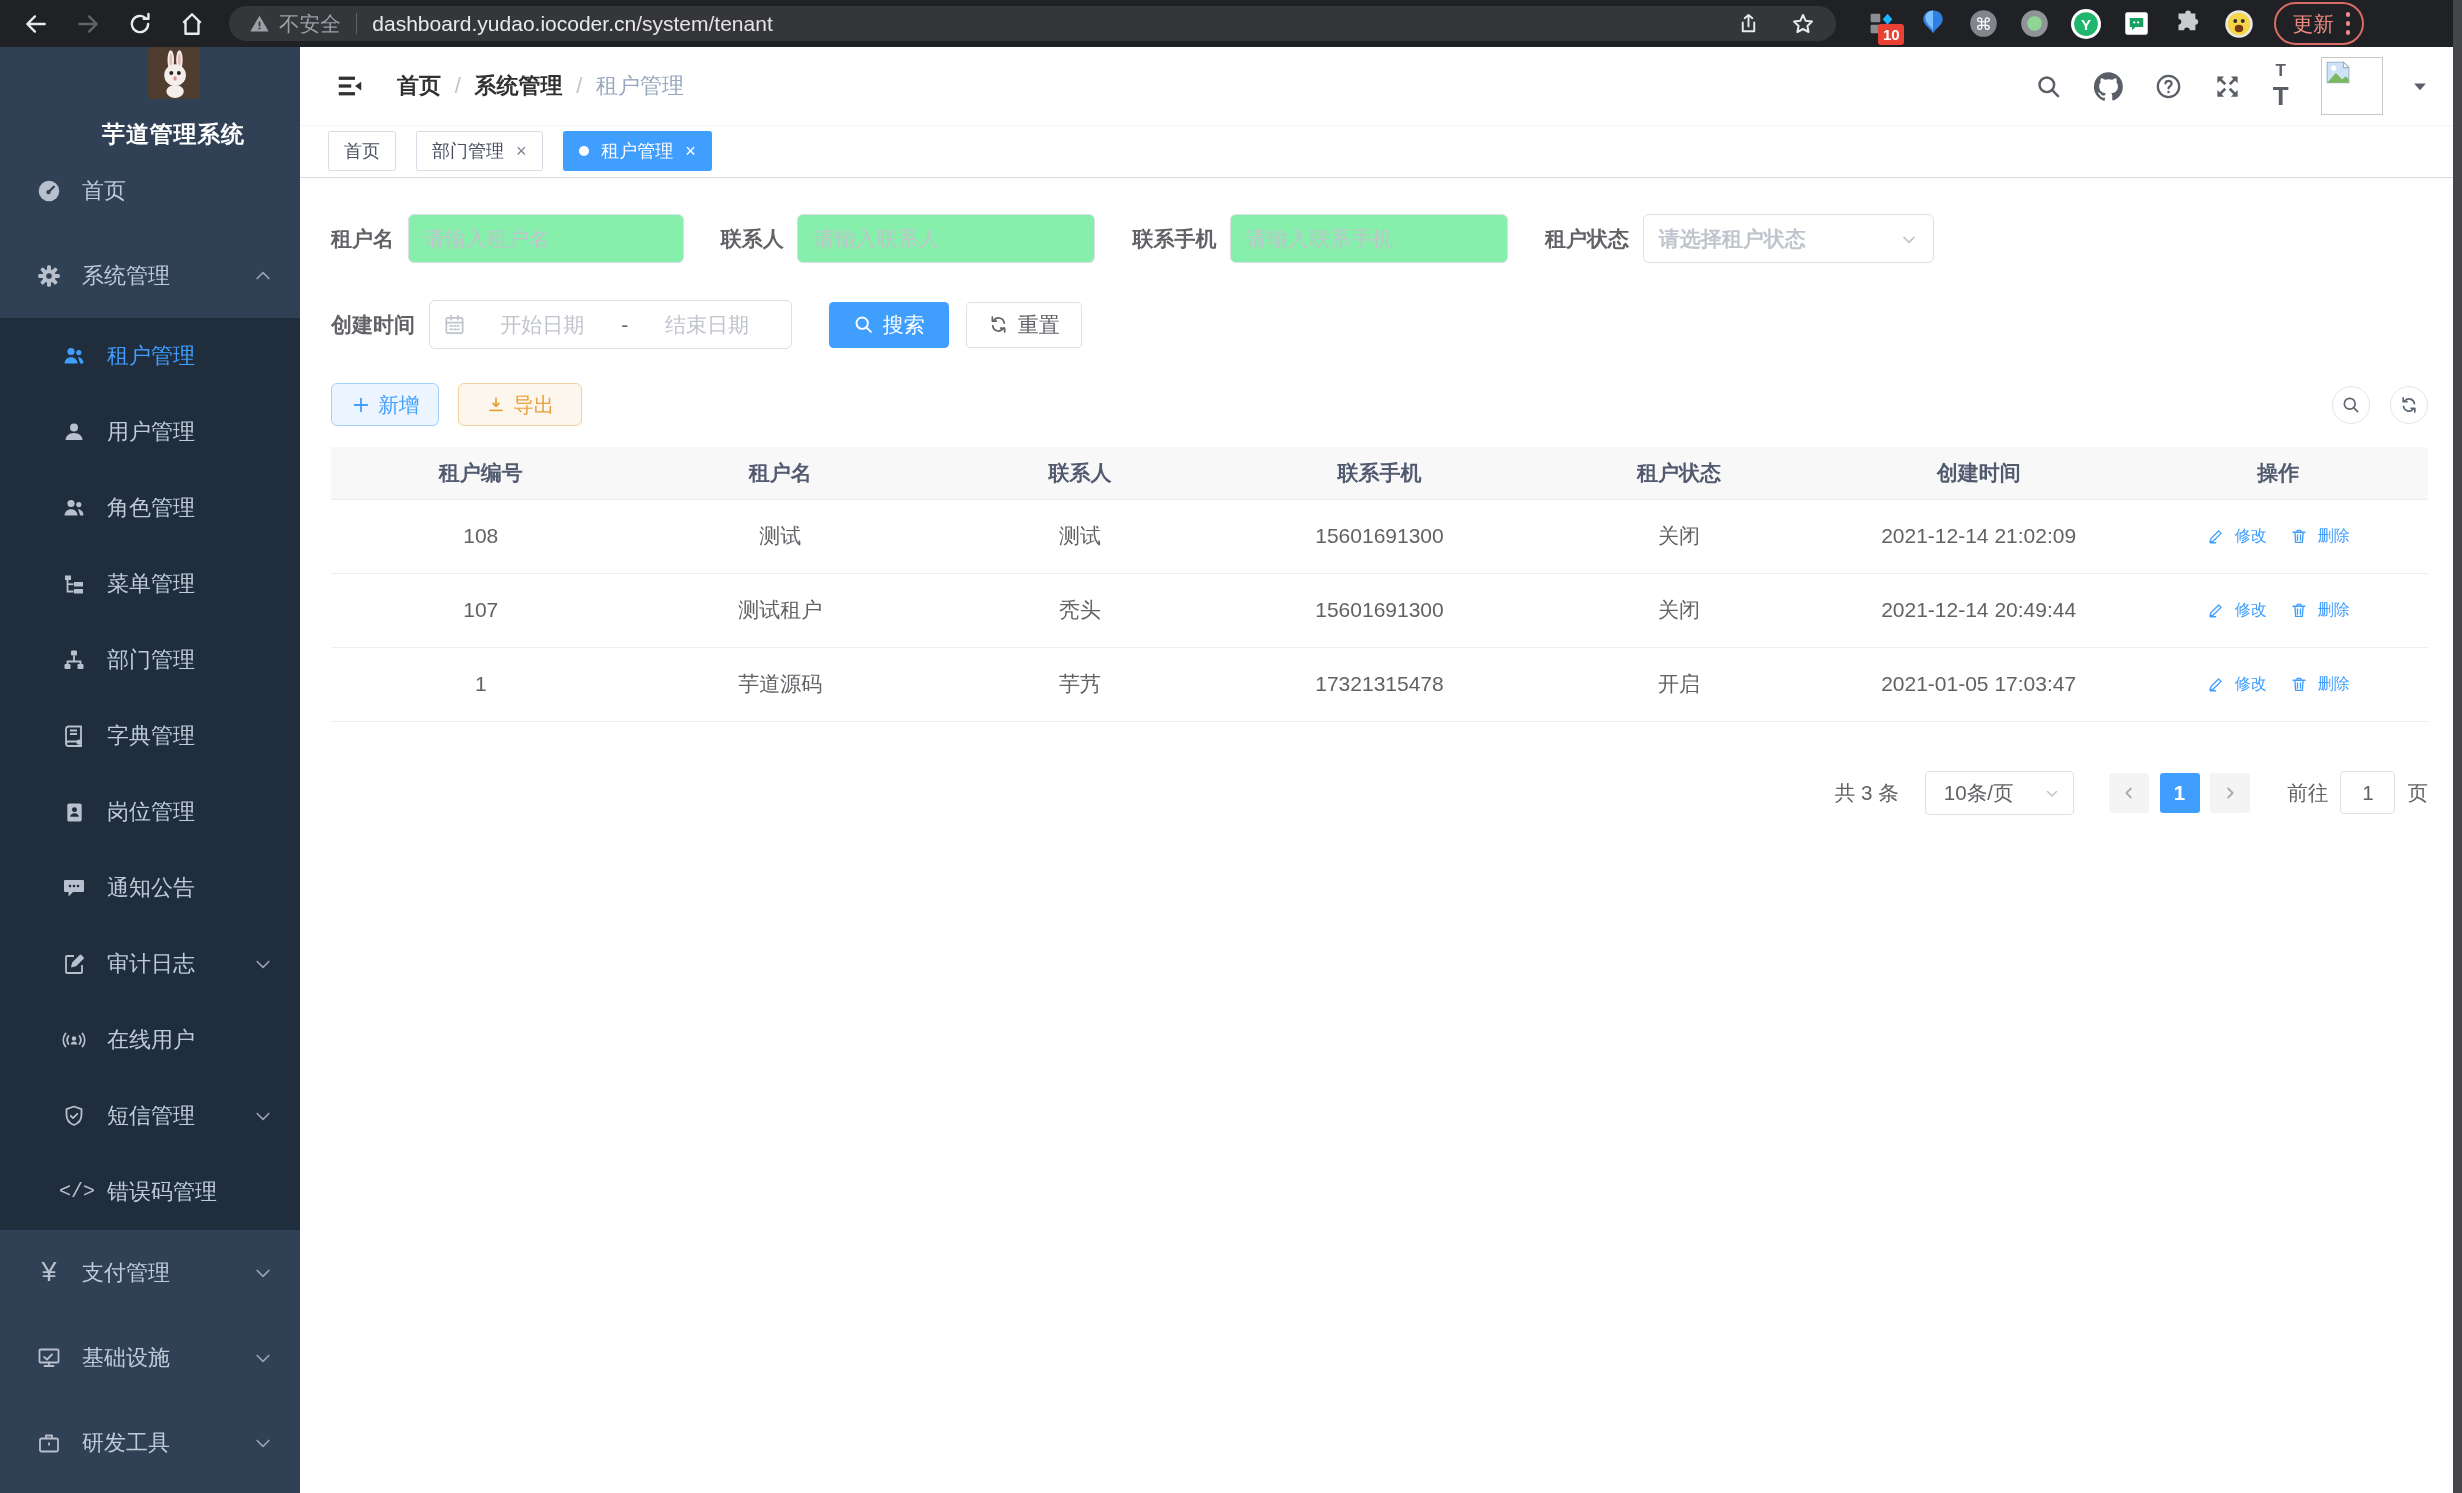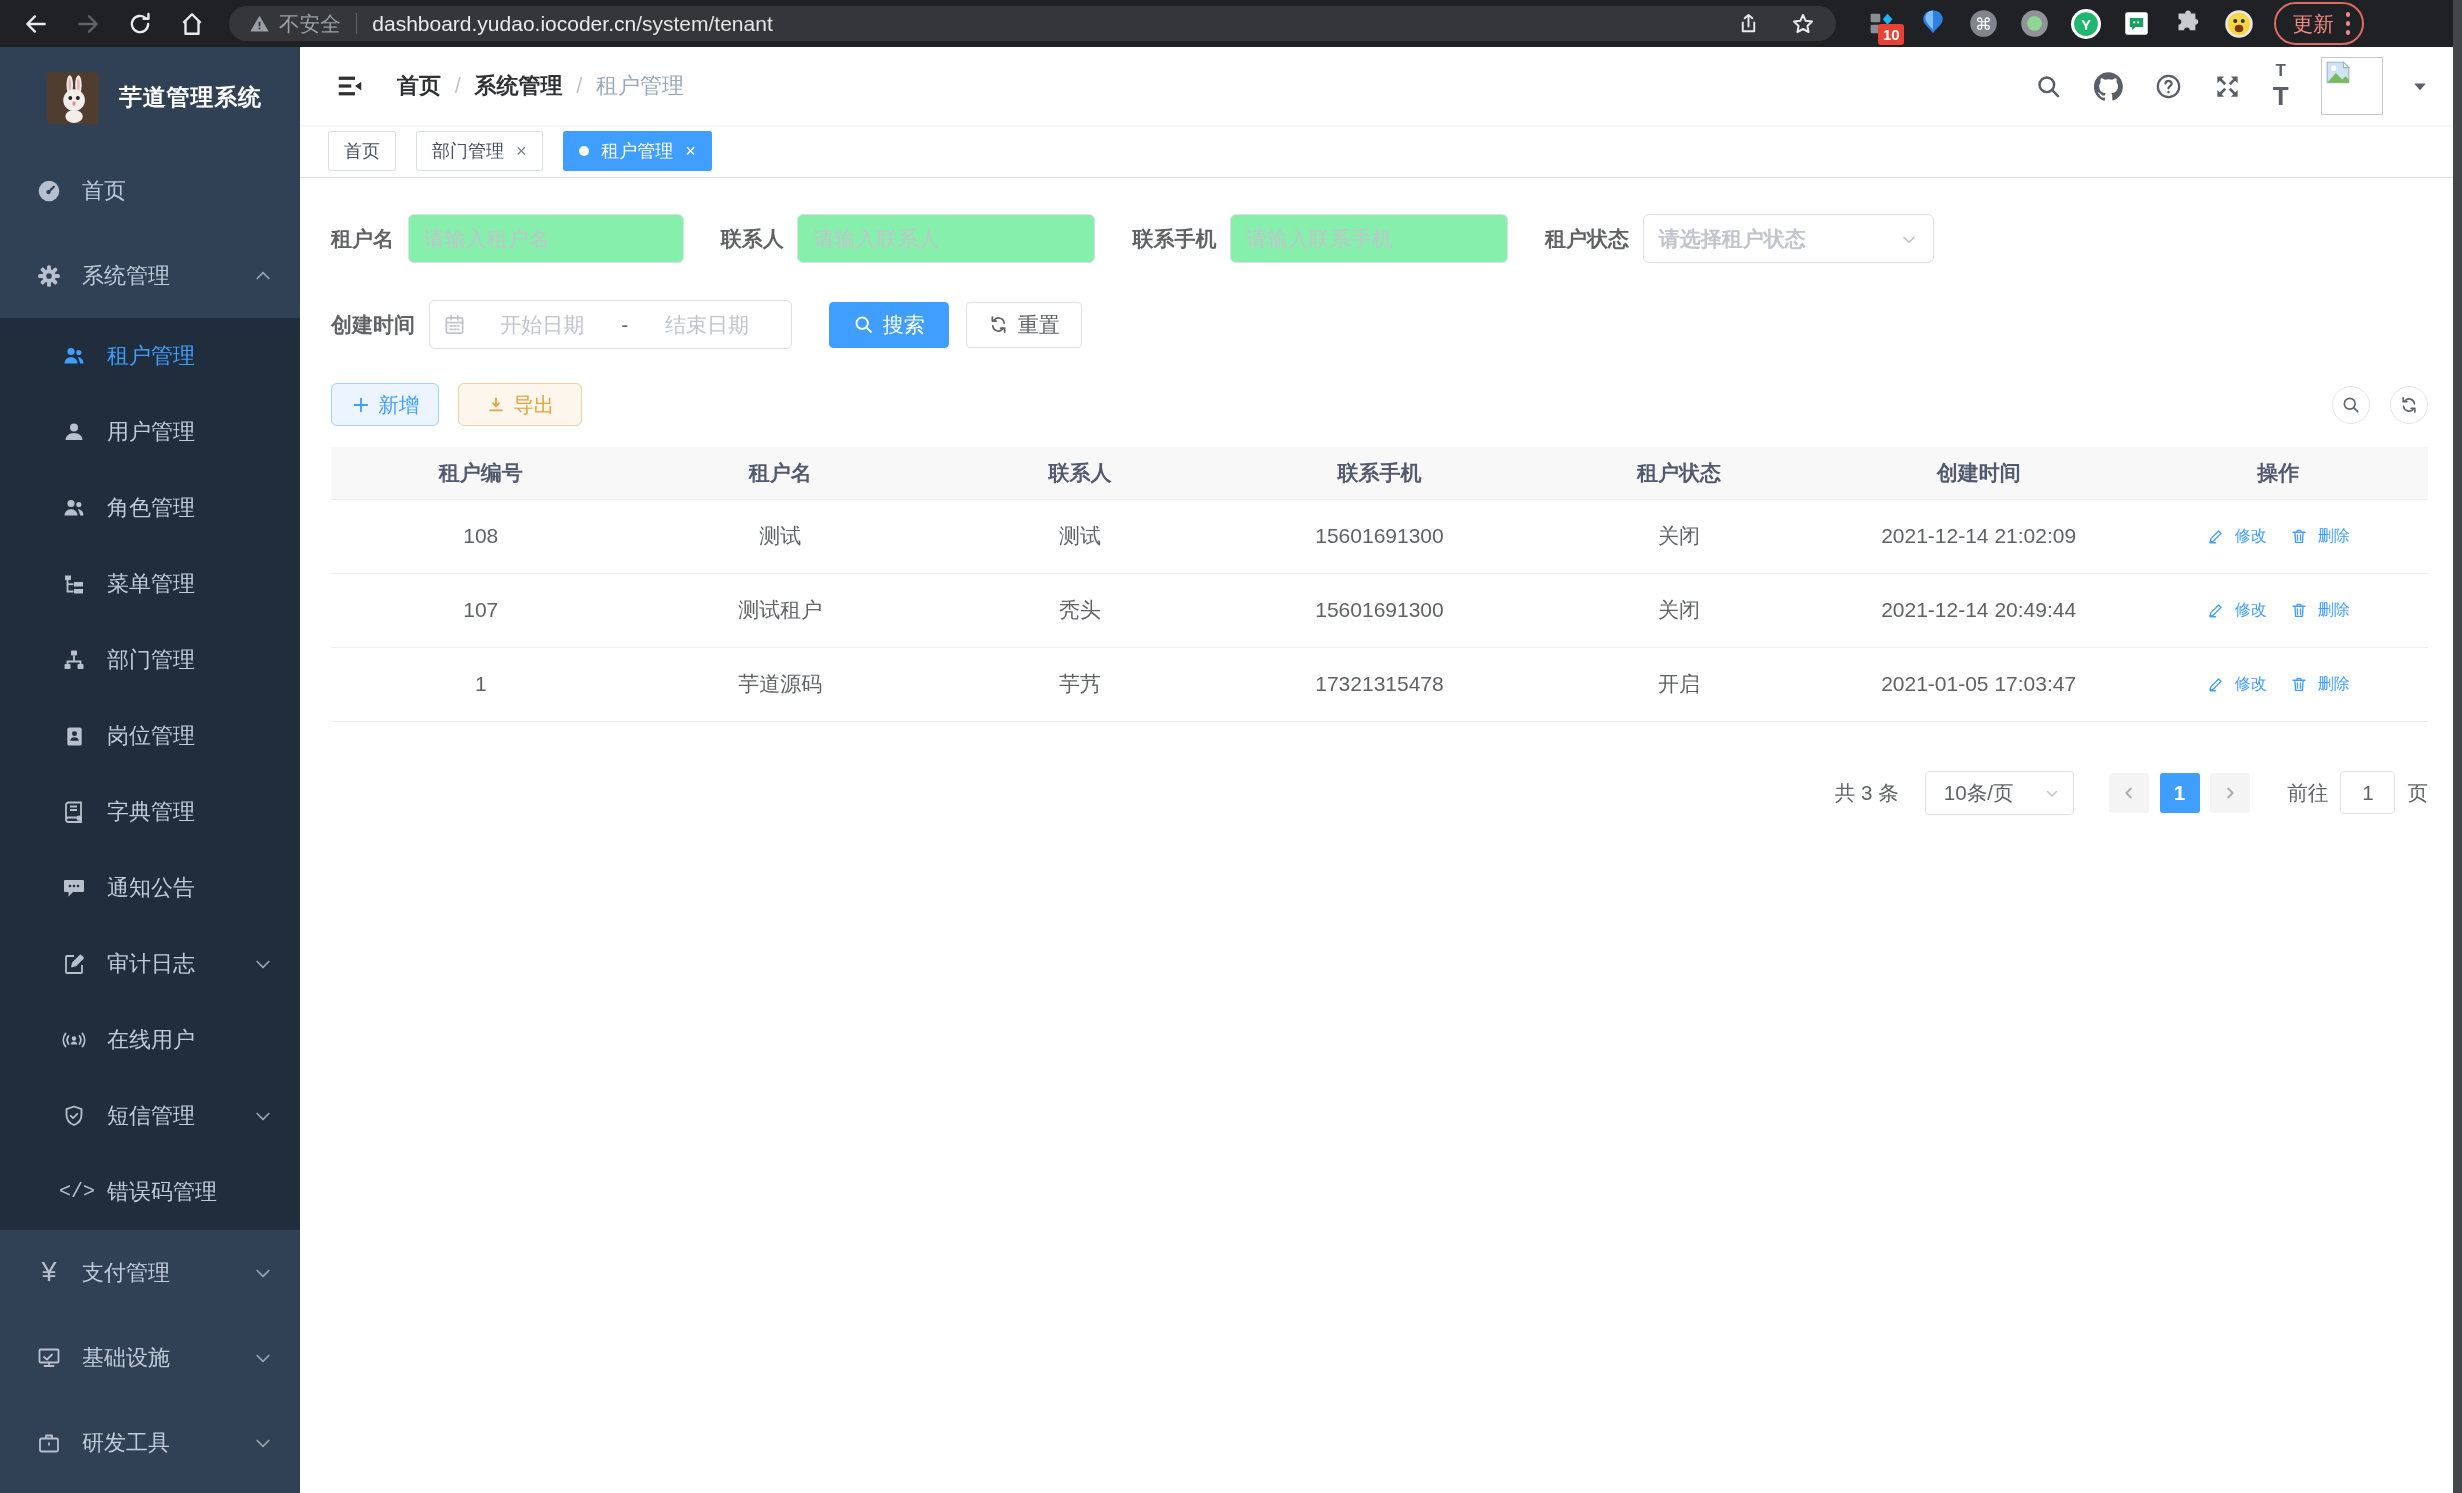--- a/index.html
+++ b/index.html
@@ -22,21 +22,21 @@
   .ext-row { display: flex; align-items: center; gap: 21px; margin: 0 20px 0 23px; }
   .ext { width: 30px; height: 30px; position: relative; display: grid; place-items: center; }
   .ext-badge { position: absolute; right: -7.6px; bottom: -6px; background: #e94235; color: #fff; font-size: 15px; line-height: 1; padding: 3px 4.6px; border-radius: 3px; font-weight: 700; }
   .update-btn { display: flex; align-items: center; border: 2.3px solid #d96c64; border-radius: 23px; padding: 5.3px 12px 5.3px 17px; color: #f28b82; font-size: 20.6px; gap: 12px; flex: 0 0 auto; }
   .kebab { display: inline-flex; flex-direction: column; gap: 4.6px; }
   .kebab i { width: 4.6px; height: 4.6px; border-radius: 50%; background: #f28b82; }
 
   
   .app { display: flex; height: 1447px; }
   .sidebar { width: 300px; background: #304156; height: 100%; flex: 0 0 auto; color: #bfcbd9; }
-  .logo-row { height: 101px; display: flex; align-items: center; padding-left: 47px; gap: 20px; }
+  .logo-row { height: 101px; display: flex; align-items: center; padding-left: 47px; gap: 20px; flex-direction: column; }
   .logo-img { width: 52px; height: 52px; border-radius: 4.6px; overflow: hidden; flex: 0 0 auto; }
   .logo-title { color: #fff; font-size: 23px; font-weight: 700; letter-spacing: 0.8px; }
   .mi { height: 85px; display: flex; align-items: center; padding: 0 27px 0 34px; font-size: 22px; cursor: pointer; }
   .mi .ic { width: 30px; height: 30px; display: grid; place-items: center; color: #b7c0cc; flex: 0 0 auto; }
   .mi .lbl { margin-left: 18px; }
   .mi .caret { margin-left: auto; color: #9aa3b0; }
   .submenu { background: #1f2d3d; }
   .submenu .mi { height: 76px; padding-left: 59px; }
   .mi.active .lbl, .mi.active .ic { color: #409eff; }
   .txt-ic { font-size: 23px; color: #b7c0cc; line-height: 1; }
@@ -334,38 +334,38 @@
                   <rect x="9" y="2.5" width="6" height="5" rx="1"></rect>
                   <rect x="2.5" y="16" width="6" height="5" rx="1"></rect>
                   <rect x="15.5" y="16" width="6" height="5" rx="1"></rect>
                   <path d="M12 7.5v4.5M5.5 16v-2.5h13V16M12 12v2" stroke="currentColor" stroke-width="1.8" fill="none"></path>
                 </svg>
             </span>
             <span class="lbl">部门管理</span>
           </div>
           <div class="mi">
             <span class="ic">
-              <svg width="23" height="23" viewBox="0 0 24 24">
-                  <rect x="4.5" y="2.5" width="15" height="19" rx="2" fill="currentColor"></rect>
-                  <circle cx="12" cy="9" r="2.6" fill="#1f2d3d"></circle>
-                  <path d="M7.5 16.5c0-2.2 2-3.8 4.5-3.8s4.5 1.6 4.5 3.8z" fill="#1f2d3d"></path>
-                </svg>
-            </span>
-            <span class="lbl">岗位管理</span>
-          </div>
-          <div class="mi">
-            <span class="ic">
               <svg width="24" height="24" viewBox="0 0 24 24" fill="none" stroke="currentColor" stroke-width="1.8">
                   <path d="M4 5a2.5 2.5 0 0 1 2.5-2.5H19v15H6.5A2.5 2.5 0 0 0 4 20z"></path>
                   <path d="M4 19.5A2.5 2.5 0 0 0 6.5 22H19v-4.5"></path>
                   <path d="M8 6.5h7M8 10h7"></path>
                   <circle cx="17.2" cy="18.2" r="2.6" fill="currentColor" stroke="none"></circle>
                 </svg>
             </span>
             <span class="lbl">字典管理</span>
+          </div>
+          <div class="mi">
+            <span class="ic">
+              <svg width="23" height="23" viewBox="0 0 24 24">
+                  <rect x="4.5" y="2.5" width="15" height="19" rx="2" fill="currentColor"></rect>
+                  <circle cx="12" cy="9" r="2.6" fill="#1f2d3d"></circle>
+                  <path d="M7.5 16.5c0-2.2 2-3.8 4.5-3.8s4.5 1.6 4.5 3.8z" fill="#1f2d3d"></path>
+                </svg>
+            </span>
+            <span class="lbl">岗位管理</span>
           </div>
           <div class="mi">
             <span class="ic">
               <svg width="24" height="24" viewBox="0 0 24 24">
                   <path d="M3 4h18a1 1 0 0 1 1 1v10a1 1 0 0 1-1 1h-10l-4.5 4.5V16H3a1 1 0 0 1-1-1V5a1 1 0 0 1 1-1z" fill="currentColor"></path>
                   <circle cx="8" cy="10" r="1.3" fill="#1f2d3d"></circle>
                   <circle cx="12" cy="10" r="1.3" fill="#1f2d3d"></circle>
                   <circle cx="16" cy="10" r="1.3" fill="#1f2d3d"></circle>
                 </svg>
             </span>

